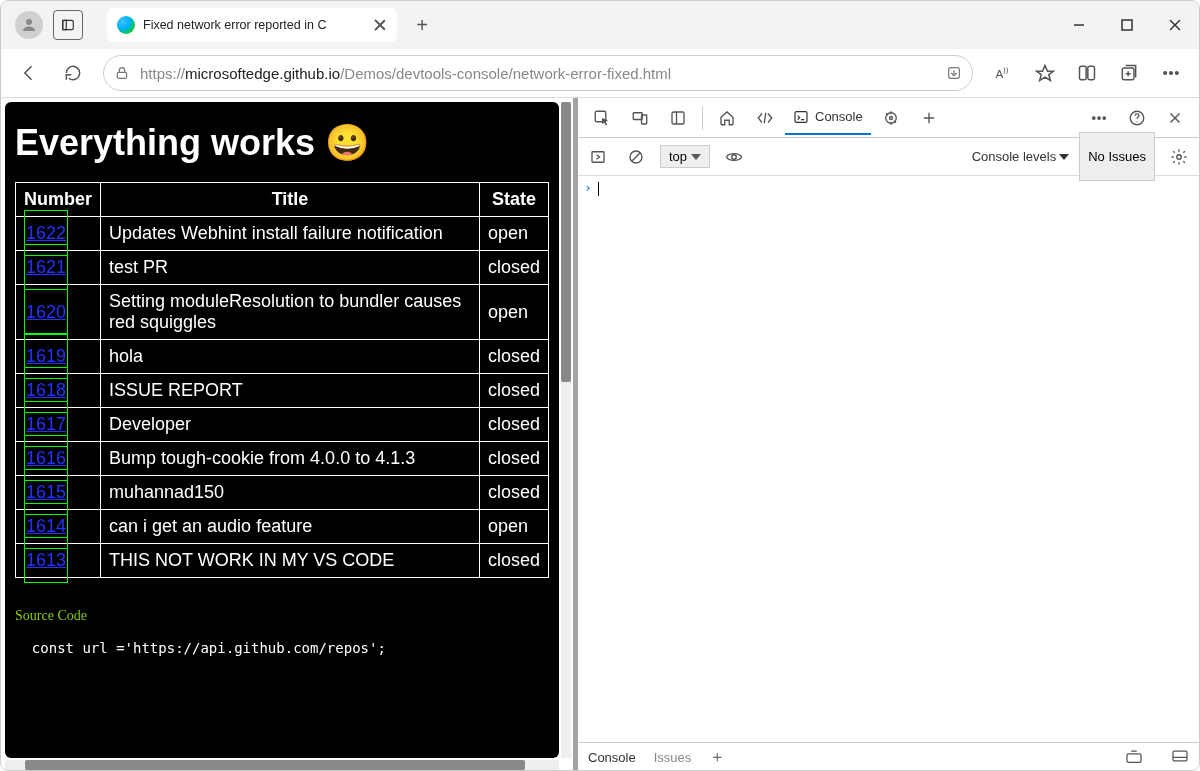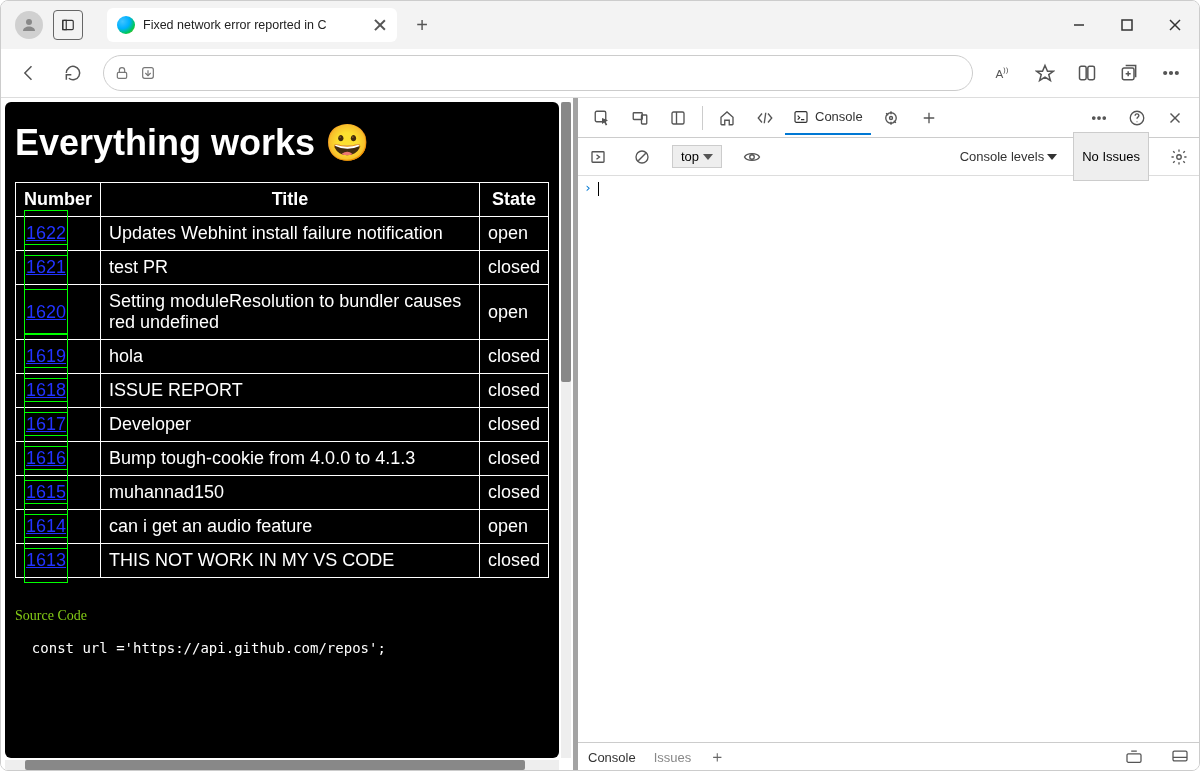--- a/index.html
+++ b/index.html
@@ -50,21 +50,21 @@
 .hthumb { position:absolute; left:20px; top:0; width:500px; height:10px; background:#888; border-radius:2px; }
 
 .devtools { flex:1; display:flex; flex-direction:column; border-left:5px solid #a3a3a3; background:#fff; }
 .dt-top { height:40px; border-bottom:1px solid #ccc; display:flex; align-items:center; padding:0 6px; gap:2px; }
 .dt-btn { width:36px; height:36px; display:flex; align-items:center; justify-content:center; border-radius:4px; }
 .dt-btn svg, .dt-btn span { width:18px; height:18px; stroke:#555; fill:none; stroke-width:1.8; }
 .dt-sep { width:1px; height:24px; background:#ccc; margin:0 4px; }
 .dt-tab { padding: 8px 8px; font-size:13px; color:#333; display:flex; align-items:center; gap:6px; }
 .dt-tab.active { border-bottom:2px solid #0078d4; }
 .dt-top .spacer { flex:1; }
-.dt-filter { height:38px; border-bottom:1px solid #ddd; display:flex; align-items:center; padding:0 6px; gap:16px; }
+.dt-filter { height:38px; border-bottom:1px solid #ddd; display:flex; align-items:center; padding:0 6px; gap:10px; }
 .ctx-sel { background:#eee; border:1px solid #ccc; padding:3px 8px; font-size:13px; display:flex; align-items:center; gap:4px; }
 .filter-input { flex:1; border:1px solid #ccc; height:26px; padding:0 8px; font-size:13px; color:#888; max-width:160px; }
 .levels { font-size:13px; color:#333; display:flex; align-items:center; gap:3px; }
 .noissues { background:#eee; border:1px solid #ccc; padding:16px 8px; font-size:13px; }
 .console-body { flex:1; position:relative; font-family: Consolas, monospace; font-size:13px; padding-top:0; }
 .hl-box { border:2px solid red; margin:2px 2px 2px 2px; }
 .c-row { display:flex; padding:4px 6px; }
 .c-prefix { width:14px; color:#888; }
 .c-in::before { content:"›"; }
 .c-out::before { content:"‹·"; letter-spacing:-3px; }
@@ -130,20 +130,21 @@
       <svg viewBox="0 0 24 24">
         <path d="M4 12a8 8 0 1 1 3 6.3"></path>
         <polyline points="4 20 4 14 10 14"></polyline>
       </svg>
     </div>
   <div class="urlbar">
     <svg class="lock" viewBox="0 0 24 24">
         <rect x="5" y="11" width="14" height="9" rx="2"></rect>
         <path d="M8 11V8a4 4 0 0 1 8 0v3"></path>
       </svg>
+    <div class="url"><span>https://</span><span class="host">microsoftedge.github.io</span><span>/Demos/devtools-console/network-error-fixed.html</span></div>
     <svg viewBox="0 0 24 24" style="margin-right:0">
         <rect x="4" y="4" width="16" height="16" rx="3"></rect>
         <line x1="12" y1="8" x2="12" y2="16"></line>
         <polyline points="8 12 12 16 16 12"></polyline>
       </svg>
   </div>
   <div class="right-icons">
     <div class="tb-btn">
         <svg viewBox="0 0 24 24">
           <text x="3" y="18" font-size="14" fill="#555" stroke="none">A⁾⁾</text>
@@ -198,21 +199,21 @@
                 <td>Updates Webhint install failure notification</td>
                 <td>open</td>
               </tr>
               <tr>
                 <td><a href="#" class="num">1621</a></td>
                 <td>test PR</td>
                 <td>closed</td>
               </tr>
               <tr>
                 <td><a href="#" class="num">1620</a></td>
-                <td>Setting moduleResolution to bundler causes red undefined</td>
+                <td>Setting moduleResolution to bundler causes red squiggles</td>
                 <td>open</td>
               </tr>
               <tr>
                 <td><a href="#" class="num">1619</a></td>
                 <td>hola</td>
                 <td>closed</td>
               </tr>
               <tr>
                 <td><a href="#" class="num">1618</a></td>
                 <td>ISSUE REPORT</td>

